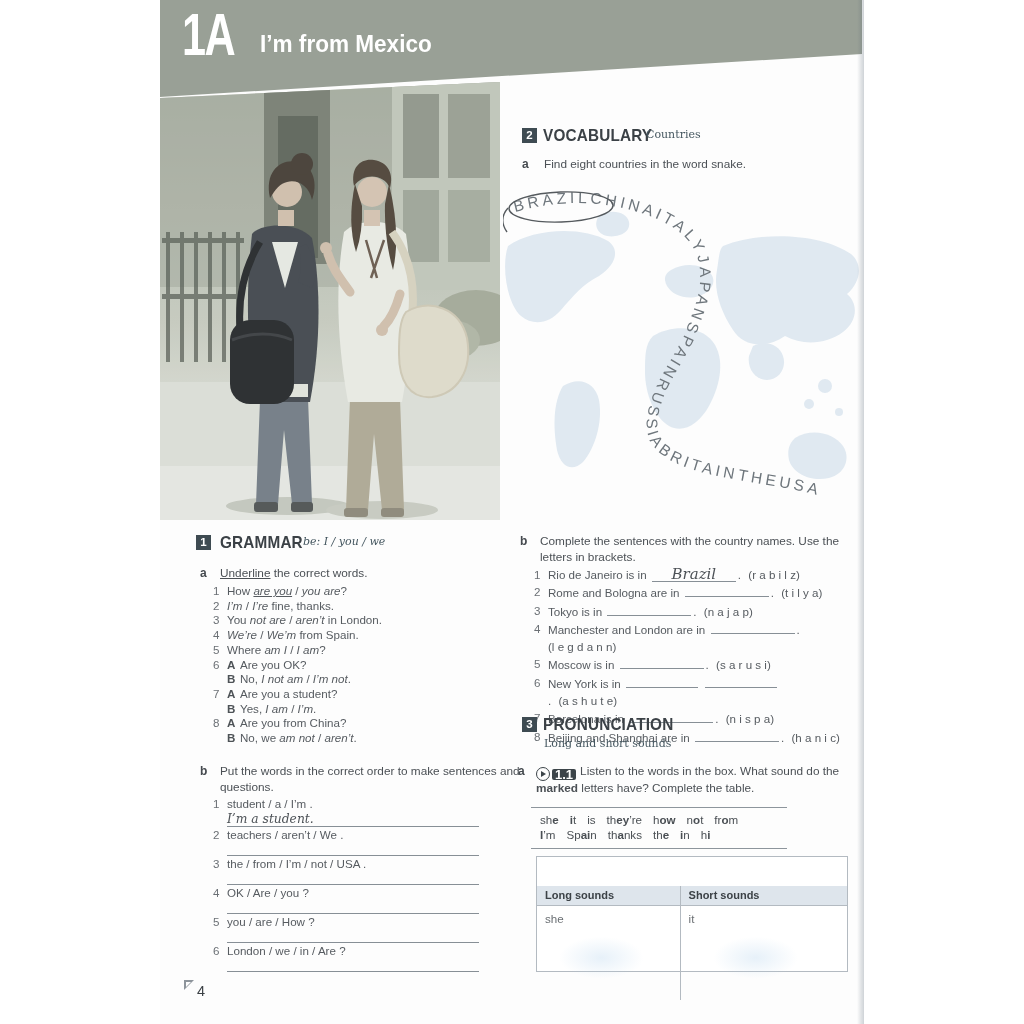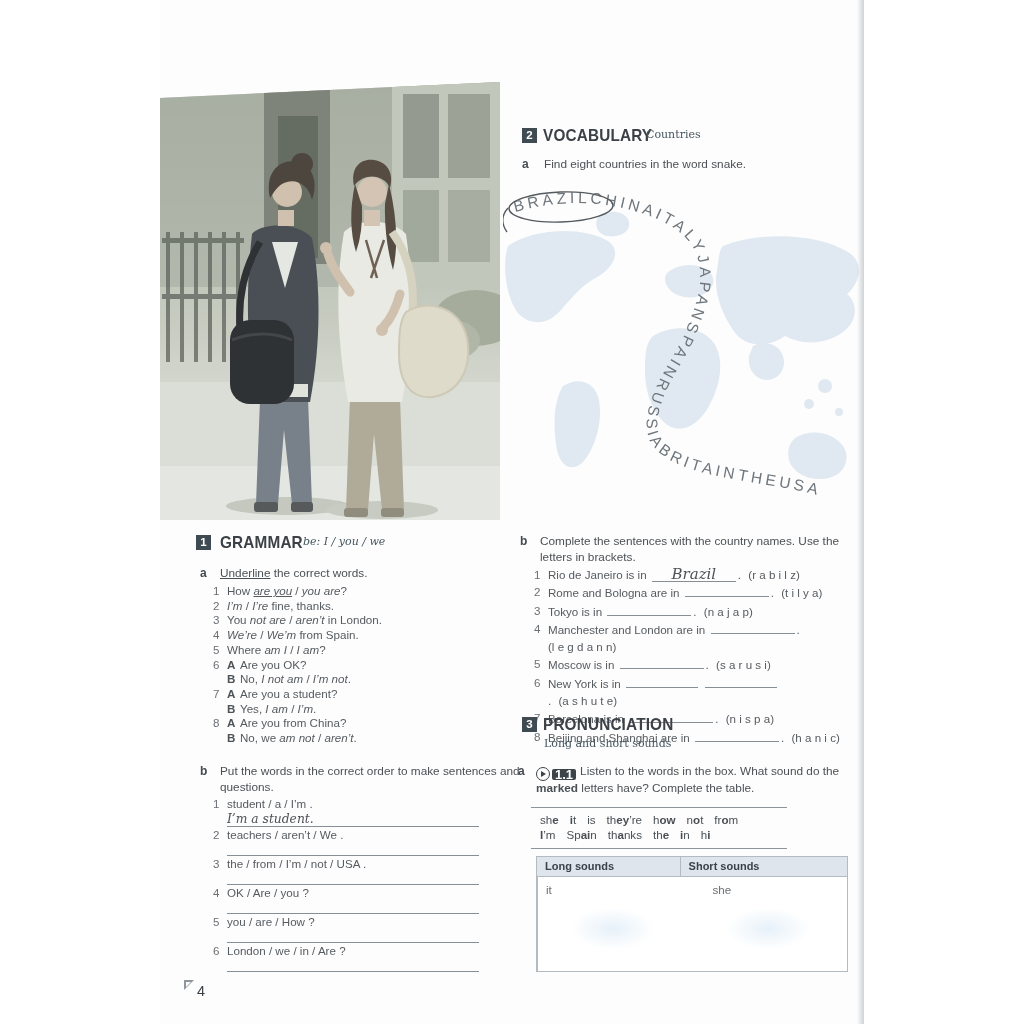--- a/index.html
+++ b/index.html
@@ -52,39 +52,43 @@
   .play-tri{width:0;height:0;border-left:5px solid #3c4449;border-top:3.5px solid transparent;
     border-bottom:3.5px solid transparent;margin-left:1px;}
   .track{background:#3c4449;color:#fff;font-size:13px;font-weight:bold;border-radius:2px;
     padding:1px 3px;line-height:9px;}
   .wordbox{position:absolute;left:371px;top:807px;width:247px;border-top:1.5px solid #8d959c;
     border-bottom:1.5px solid #8d959c;padding:5px 0 6px 9px;font-size:11.6px;color:#4a4f54;}
   .wb-row{line-height:14.5px;}
   .wb-word{margin-right:11px;}
   .ptable{position:absolute;left:376px;top:856px;width:310px;height:114px;
     border:1px solid #b3bac1;background:#fff;}
-  .pt-head{display:flex;background:#dee5ec;border-bottom:1px solid #b3bac1;height:19px;}
+  .pt-head{display:flex;background:#dee5ec;border-bottom:1px solid #b3bac1;height:19px;margin-top:29px;}
   .pt-hcell{font-size:11px;font-weight:bold;color:#3c4247;padding:3px 0 0 8px;box-sizing:border-box;}
   .pt-body{display:flex;height:94px;}
   .pt-cell{font-size:11.6px;color:#6a6f73;padding:6px 0 0 8px;box-sizing:border-box;
     background:radial-gradient(60px 30px at 45% 55%,rgba(185,214,238,.35),transparent 70%);}
   .c1{width:46%;}
   .c2{width:54%;border-left:1px solid #b3bac1;}
   
   .corner-mark{position:absolute;left:24px;top:980px;width:10px;height:10px;background:#8d949b;
     clip-path:polygon(0 0,100% 0,0 100%);}
   .corner-mark:after{content:"";position:absolute;left:2px;top:2px;width:5px;height:5px;
     background:#fdfdfd;clip-path:polygon(0 0,100% 0,0 100%);}
   .pageno{position:absolute;left:37px;top:983px;font-size:14.5px;color:#3b4045;}
 </style>
 </head>
 <body>
 
 <div class="page">
 
+  <div class="banner">
+    <div class="unit">1A</div>
+    <div class="unit-title">I’m from Mexico</div>
+  </div>
 
   <div class="photo">
     <svg width="340" height="438" viewBox="0 0 340 438">
       <defs>
         <linearGradient id="bg" x1="0" y1="0" x2="0" y2="1">
           <stop offset="0" stop-color="#aeb4a8"></stop>
             <stop offset=".55" stop-color="#ccd0c6"></stop>
           <stop offset=".75" stop-color="#e0e2db"></stop>
             <stop offset="1" stop-color="#ecede8"></stop>
         </linearGradient>
@@ -351,22 +355,22 @@
       <div class="wb-row"><span class="wb-word"><span>sh</span><span style="font-weight: 700;">e</span></span><span class="wb-word"><span style="font-weight: 700;">i</span><span>t</span></span><span class="wb-word"><span>is</span></span><span class="wb-word"><span>th</span><span style="font-weight: 700;">ey</span><span>’re</span></span><span class="wb-word"><span>h</span><span style="font-weight: 700;">ow</span></span><span class="wb-word"><span>n</span><span style="font-weight: 700;">o</span><span>t</span></span><span class="wb-word"><span>fr</span><span style="font-weight: 700;">o</span><span>m</span></span></div>
       <div class="wb-row"><span class="wb-word"><span style="font-weight: 700;">I</span><span>’m</span></span><span class="wb-word"><span>Sp</span><span style="font-weight: 700;">ai</span><span>n</span></span><span class="wb-word"><span>th</span><span style="font-weight: 700;">a</span><span>nks</span></span><span class="wb-word"><span>th</span><span style="font-weight: 700;">e</span></span><span class="wb-word"><span style="font-weight: 700;">i</span><span>n</span></span><span class="wb-word"><span>h</span><span style="font-weight: 700;">i</span></span></div>
     </div>
 
   <div class="ptable">
     <div class="pt-head">
       <div class="pt-hcell c1">Long sounds</div>
       <div class="pt-hcell c2">Short sounds</div>
     </div>
     <div class="pt-body">
+      <div class="pt-cell c1">she</div>
       <div class="pt-cell c2">it</div>
-      <div class="pt-cell c1">she</div>
     </div>
   </div>
 
   <div class="corner-mark"></div>
   <div class="pageno">4</div>
 
   <div class="page-edge"></div>
 </div>
 
 </body></html>

